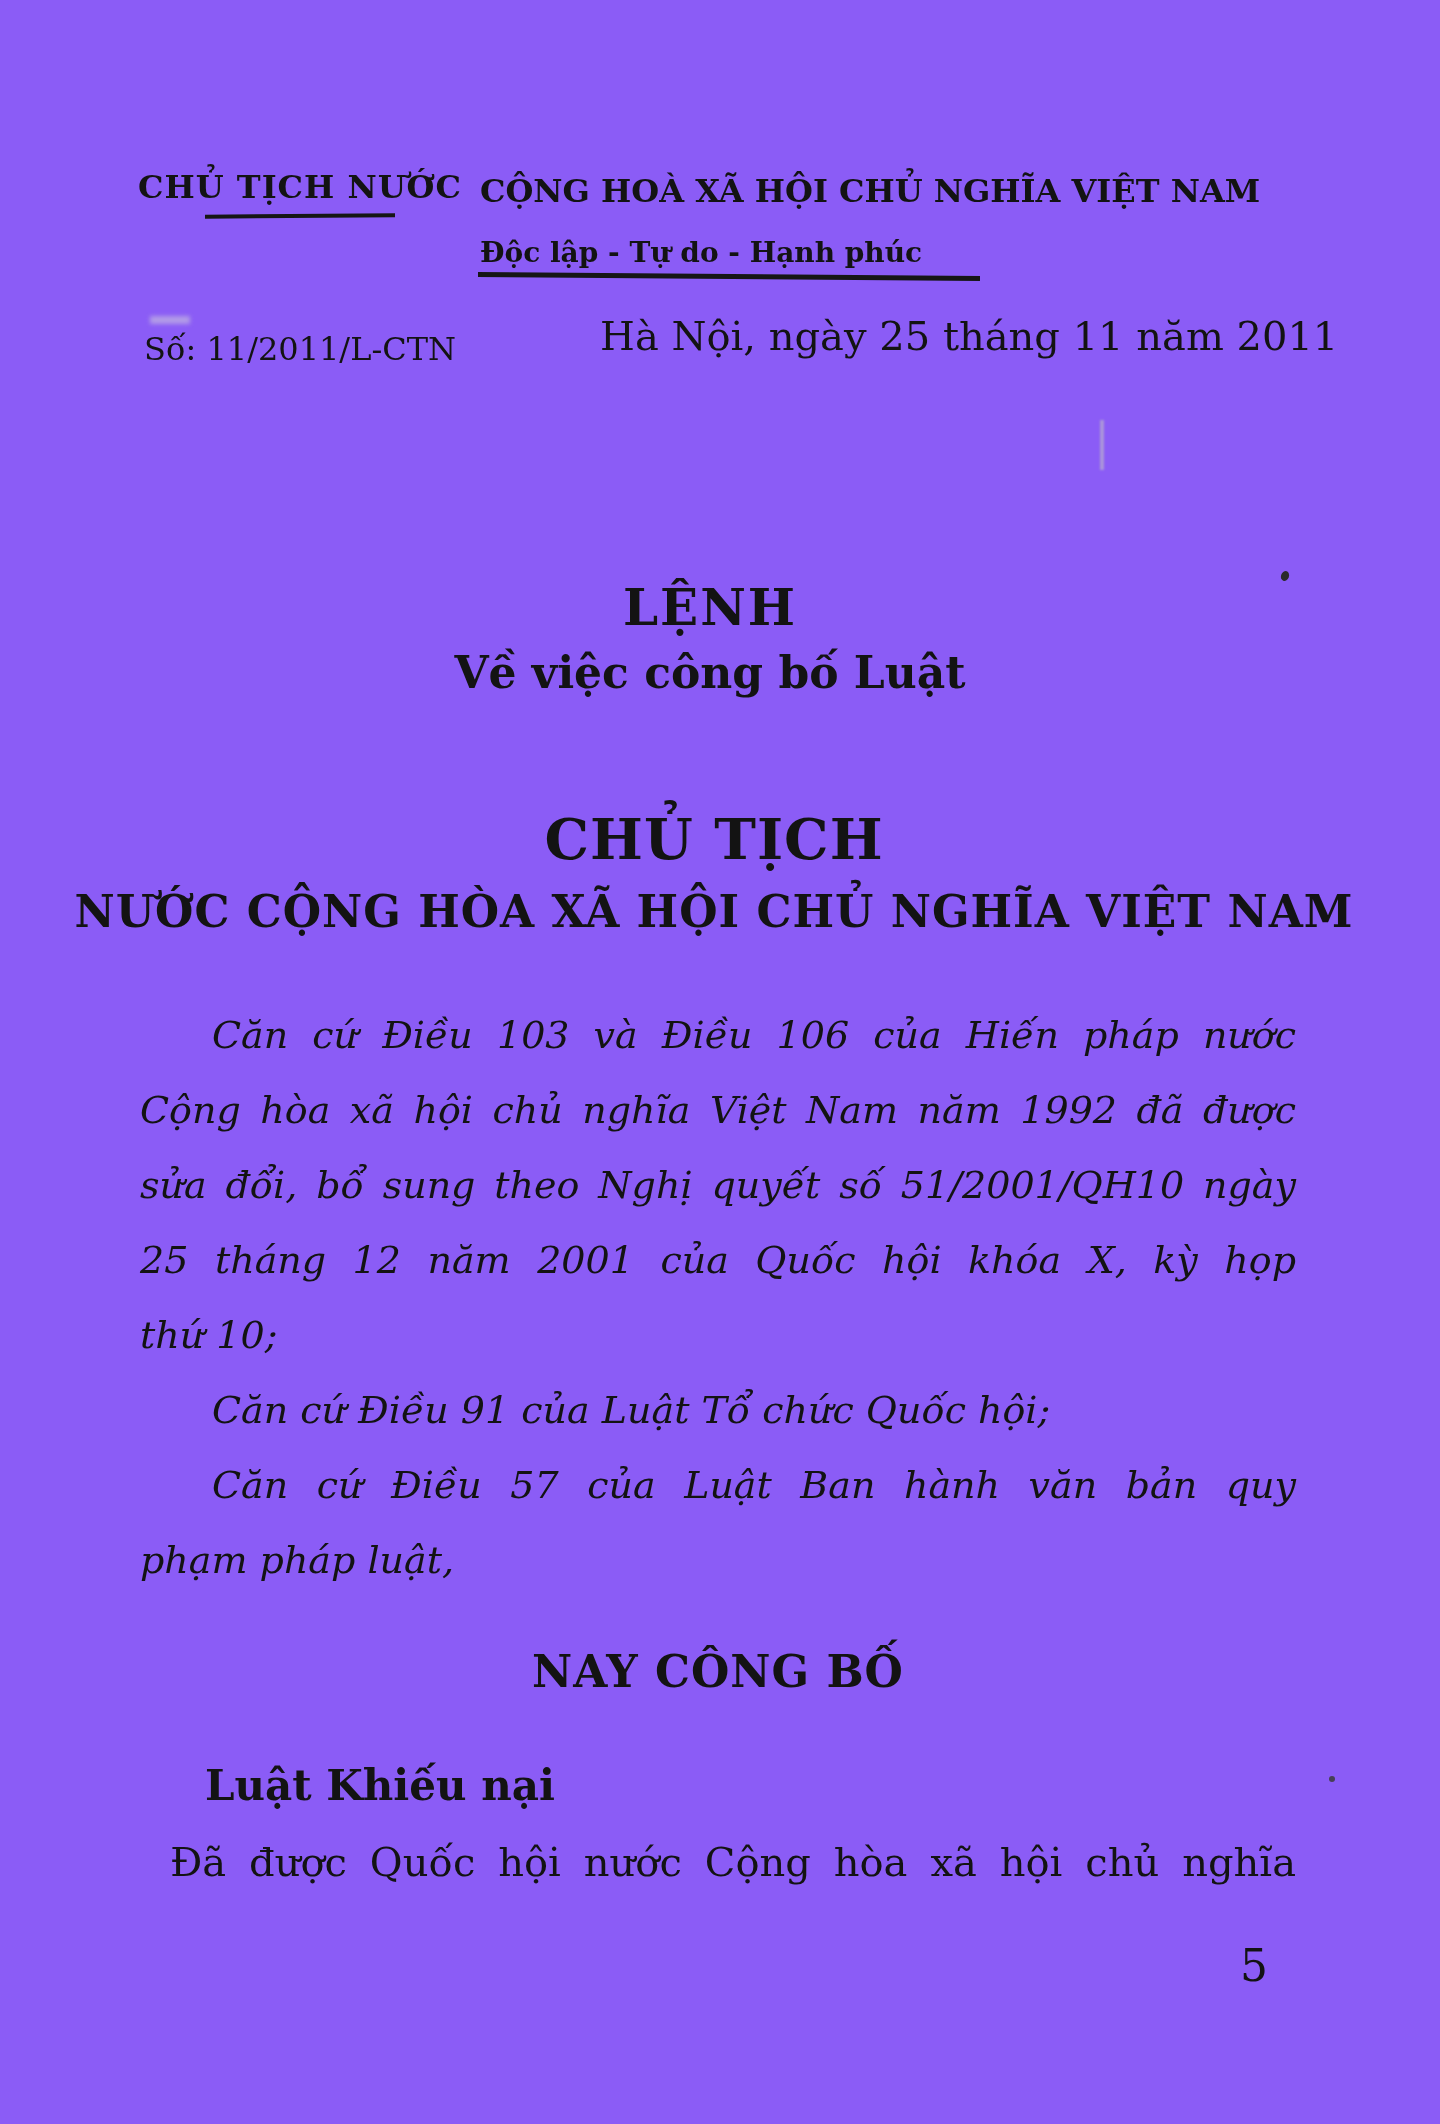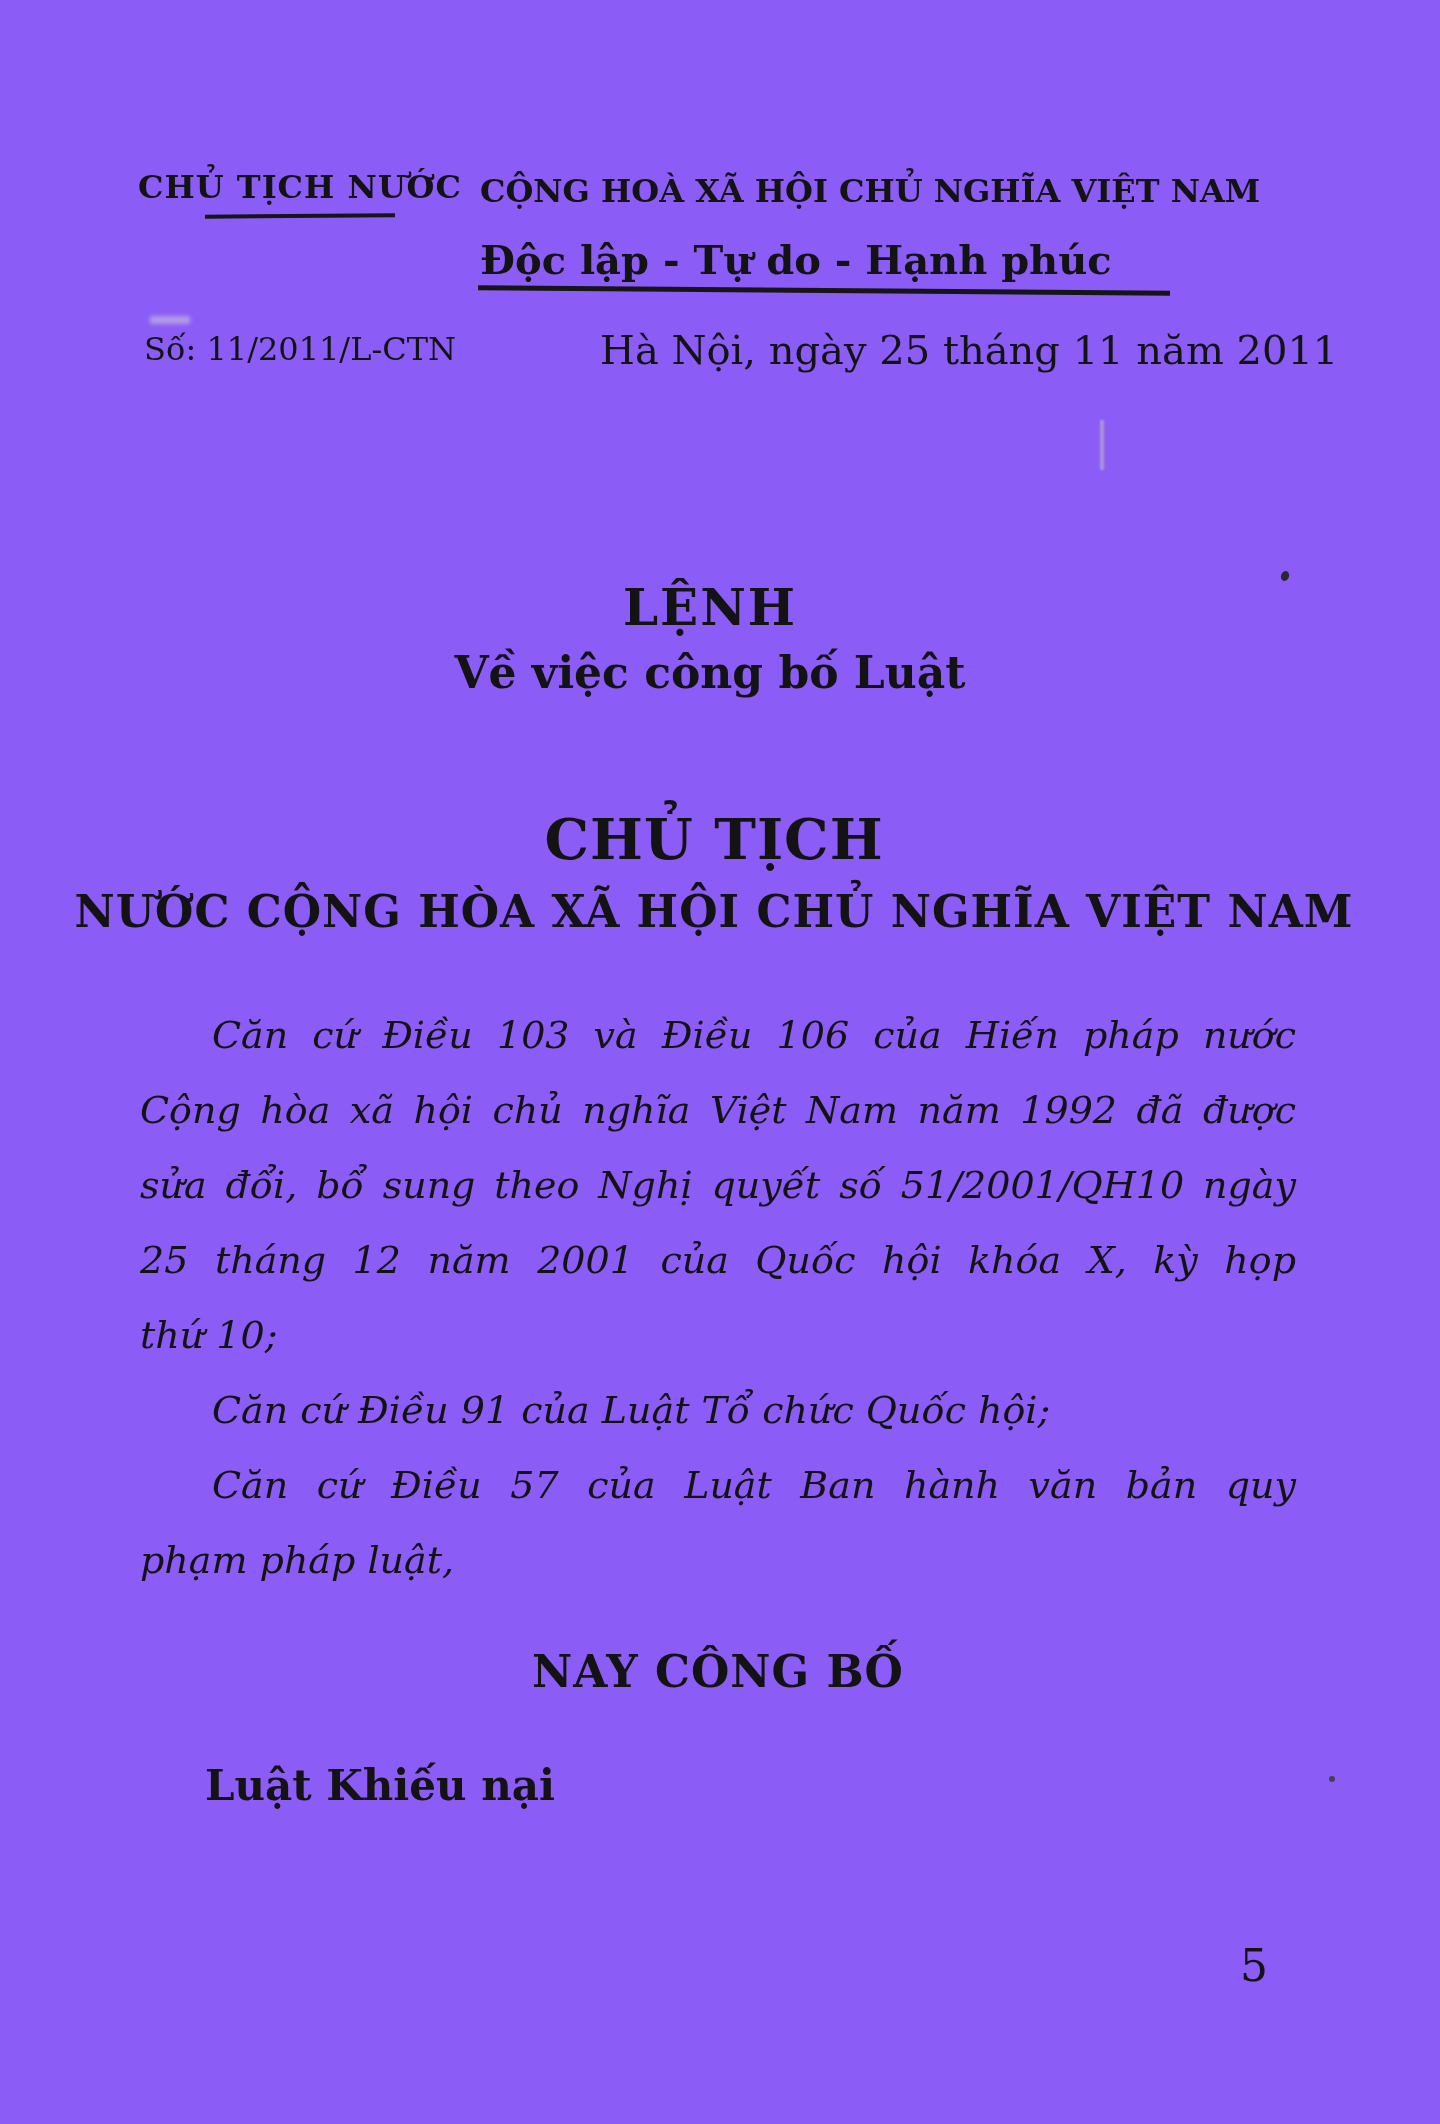--- a/index.html
+++ b/index.html
@@ -53,21 +53,21 @@
   }
   .country {
     font-size: 32px;
     font-weight: bold;
     white-space: nowrap;
   }
   .motto {
     display: inline-block;
     position: relative;
     margin-top: 26px;
-    font-size: 40px;
+    font-size: 28px;
     font-weight: bold;
     white-space: nowrap;
   }
   .motto::after {
     content: "";
     position: absolute;
     left: -2px; right: -58px; bottom: -10px;
     height: 5px;
     background: #161616;
     transform: rotate(0.45deg);
@@ -234,20 +234,21 @@
     <div class="bl italic just">sửa đổi, bổ sung theo Nghị quyết số 51/2001/QH10 ngày</div>
     <div class="bl italic just">25 tháng 12 năm 2001 của Quốc hội khóa X, kỳ họp</div>
     <div class="bl italic">thứ 10;</div>
     <div class="bl italic ind">Căn cứ Điều 91 của Luật Tổ chức Quốc hội;</div>
     <div class="bl italic ind just">Căn cứ Điều 57 của Luật Ban hành văn bản quy</div>
     <div class="bl italic">phạm pháp luật,</div>
 
     <div class="proclaim">NAY CÔNG BỐ</div>
 
     <div class="law-name">Luật Khiếu nại</div>
+    <div class="closing-line">Đã được Quốc hội nước Cộng hòa xã hội chủ nghĩa</div>
   </div>
 
   <div class="page-number">5</div>
 
   <div class="artifact artifact-dot-1"></div>
   <div class="artifact artifact-dot-2"></div>
   <div class="artifact artifact-smudge-1"></div>
   <div class="artifact artifact-smudge-2"></div>
 
 </div>

